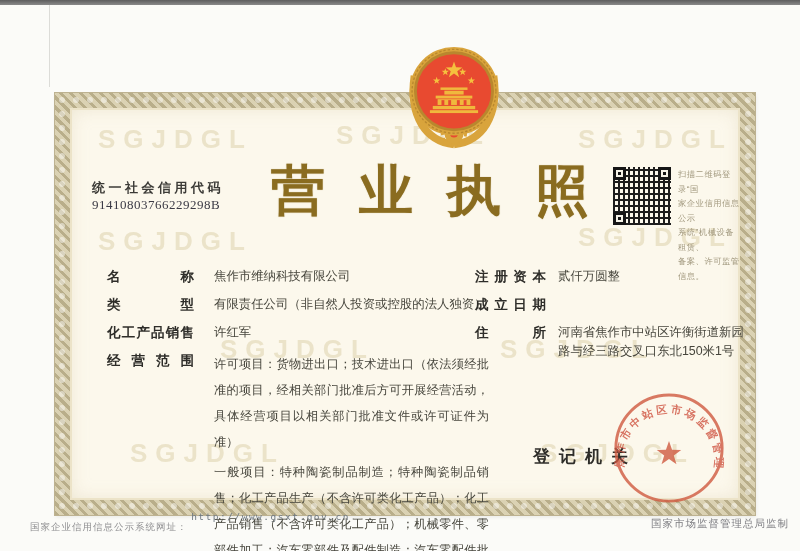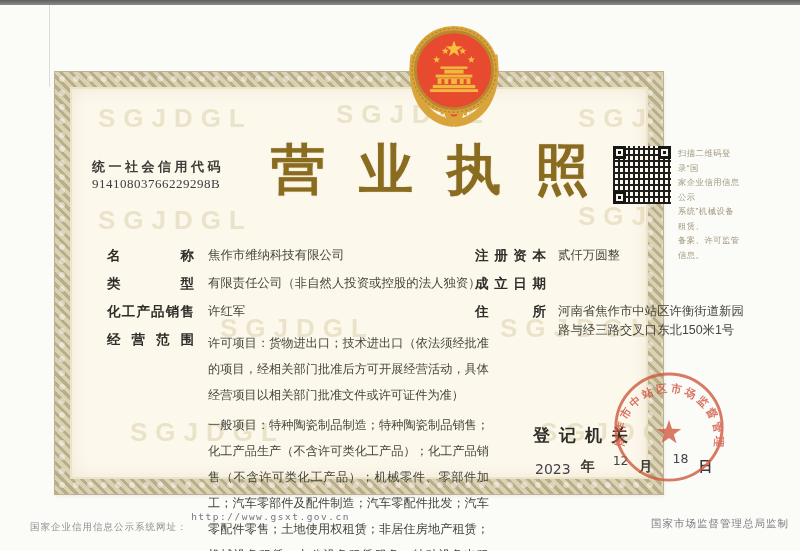--- a/index.html
+++ b/index.html
@@ -8,21 +8,21 @@
     background:#fbfbf8;
     font-family:"Liberation Sans","DejaVu Sans",sans-serif;
     color:#3a3a36;
   }
   .scan-top{position:absolute;left:0;top:0;width:800px;height:5px;
     background:linear-gradient(#5e5e5e,#8a8a8a);}
   .fold-line{position:absolute;left:49px;top:5px;width:1px;height:82px;background:#dcdcd8;}
 
   
   .cert{
-    position:absolute;left:55px;top:72px;width:608px;height:422px;
+    position:absolute;left:55px;top:93px;width:700px;height:422px;
     background-color:#cfc5a3;
     background-image:
       radial-gradient(circle at 7px 7px, rgba(255,255,255,.45) 2.5px, transparent 3.5px),
       repeating-linear-gradient(45deg, rgba(158,146,108,.45) 0 3px, rgba(228,220,192,.55) 3px 7px);
     background-size:14px 14px,auto;
     box-shadow:0 0 0 1px #bdb291, 1px 2px 4px rgba(0,0,0,.08);
   }
   .cert-inner{
     position:absolute;inset:15px;background:#fcf8ec;overflow:hidden;
     box-shadow:inset 0 0 0 2px #ece3c8, inset 0 0 18px rgba(205,193,155,.35);
@@ -55,21 +55,21 @@
   .f-tl{left:0;top:0;} .f-tr{right:0;top:0;} .f-bl{left:0;bottom:0;}
   .qr-caption{margin-left:7px;width:64px;font-size:8.3px;line-height:14.5px;
     color:#a2997f;letter-spacing:.5px;}
 
   
   .col{position:absolute;z-index:1;font-size:12.5px;}
   .col-left{left:52px;top:174px;width:382px;}
   .col-right{left:420px;top:174px;width:280px;}
   .frow{display:flex;margin-bottom:9px;align-items:flex-start;}
   .flabel{
-    flex:0 0 88px;margin-right:13px;font-weight:bold;color:#2e2d29;font-size:13.5px;
+    flex:0 0 88px;margin-right:19px;font-weight:bold;color:#2e2d29;font-size:13.5px;
     text-align:justify;text-align-last:justify;letter-spacing:1px;line-height:19px;
   }
   .col-right .flabel{flex:0 0 72px;margin-right:11px;}
   .fvalue{flex:1;color:#46453c;line-height:19px;font-size:12.4px;}
   .scope-par{margin:0 0 4px 0;text-align:justify;line-height:26px;font-size:12.2px;color:#46453c;}
 
   
   .reg-label{
     position:absolute;left:478px;top:352px;z-index:1;
     font-size:17px;font-weight:bold;color:#2e2d29;letter-spacing:9px;
@@ -198,28 +198,20 @@
     <div class="frow">
       <span class="flabel">成立日期</span>
     </div>
     <div class="frow">
       <span class="flabel">住所</span>
       <span class="fvalue">河南省焦作市中站区许衡街道新园路与经三路交叉口东北150米1号</span>
     </div>
   </div>
 
   <div class="reg-label">登记机关</div>
-  <div class="reg-date">
-    <span class="num n-year">2023</span>
-    <span class="unit">年</span>
-    <span class="num n-month">12</span>
-    <span class="unit">月</span>
-    <span class="num n-day">18</span>
-    <span class="unit">日</span>
-  </div>
 
   <div class="seal">
     <svg viewBox="0 0 120 120" width="118" height="118">
       <circle cx="60" cy="60" r="54" fill="none" stroke="#d05a40" stroke-width="3"></circle>
       <path id="sealArc" d="M 16 88 A 47 47 0 1 1 104 88" fill="none"></path>
       <text font-size="11" fill="#cf5340" letter-spacing="3" font-weight="bold">
         <textPath href="#sealArc" startOffset="8">焦作市中站区市场监督管理局</textPath>
       </text>
       <polygon fill="#d05a40" points="60,53 63.1,61.8 72.4,62 64.9,67.6 67.6,76.5 60,71.2 52.4,76.5 55.1,67.6 47.6,62 56.9,61.8"></polygon>
     </svg>

